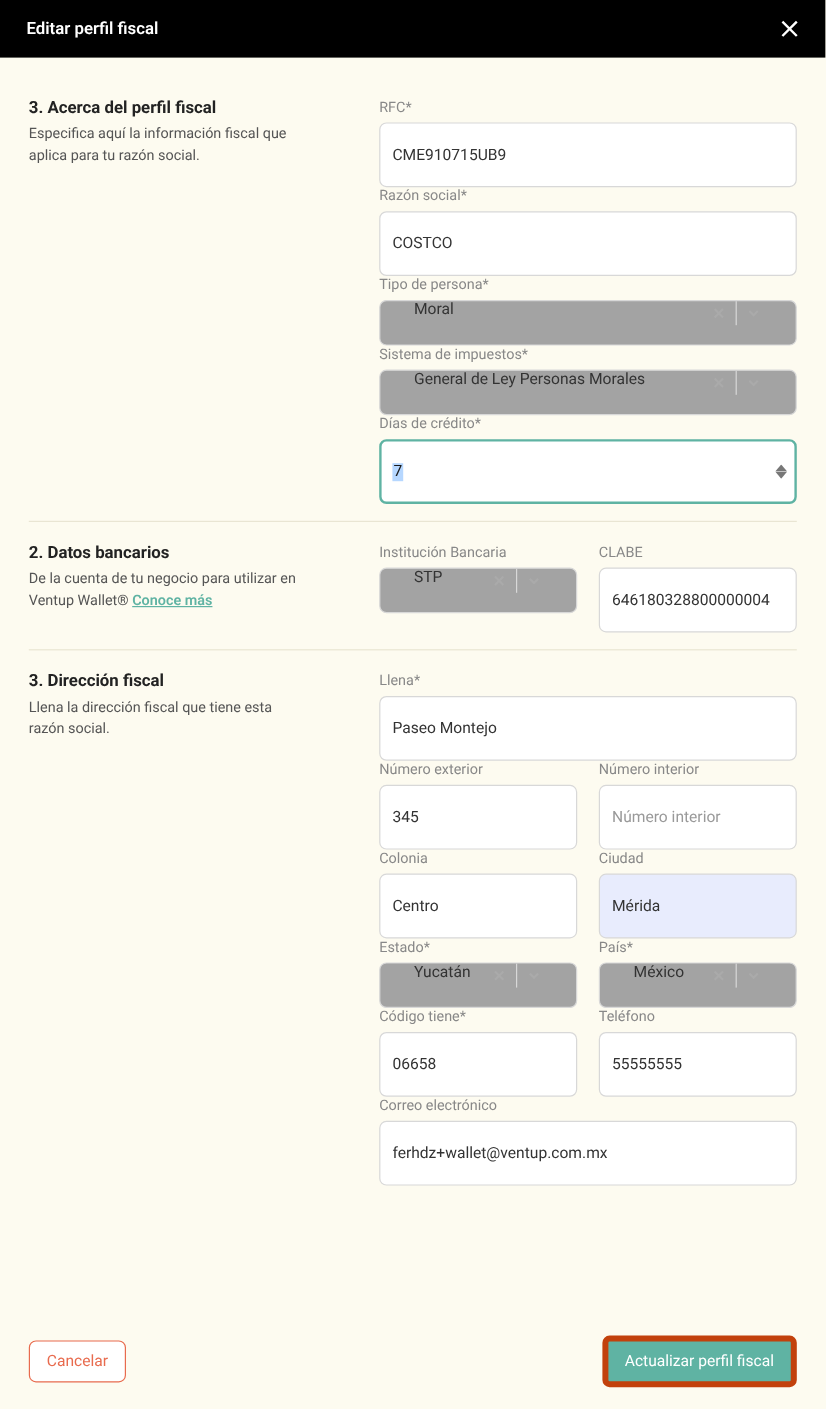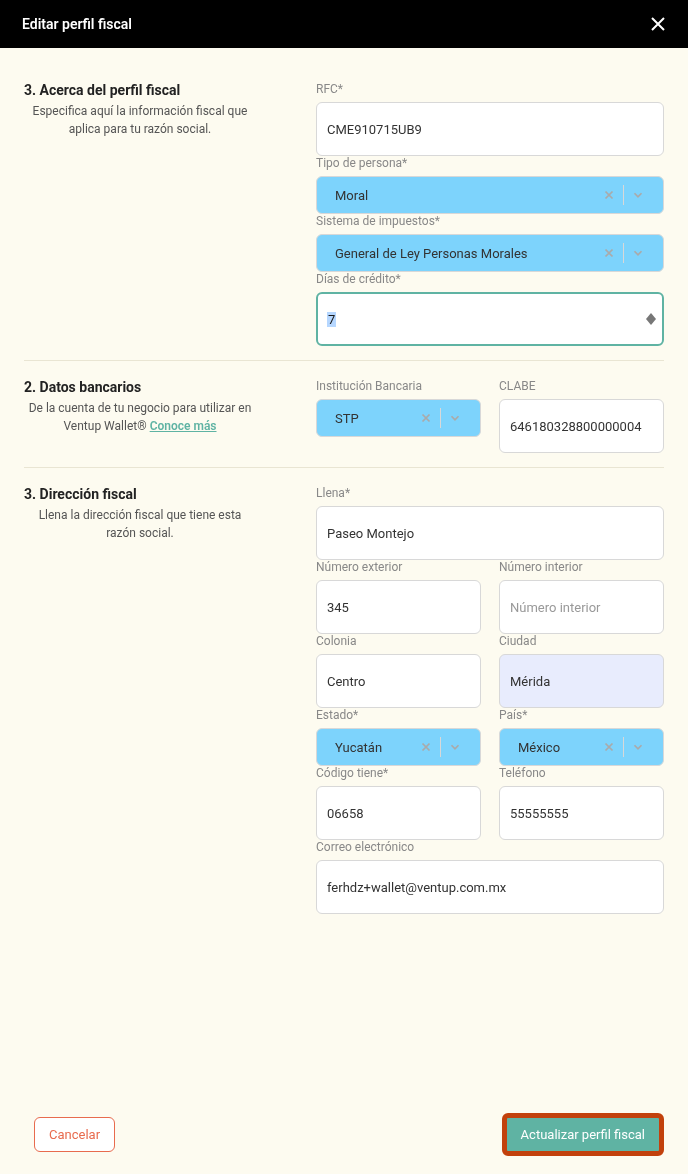--- a/index.html
+++ b/index.html
@@ -53,21 +53,20 @@
     .section-title {
       font-weight: 700;
       font-size: 14px;
       color: #222;
       margin-bottom: 4px;
     }
     .section-desc {
       font-size: 12px;
       color: #555;
       line-height: 1.5;
-      text-align: center;
     }
     .section-desc a {
       color: #5fb3a3;
       text-decoration: underline;
       font-weight: 600;
     }
     .section-right {
       flex: 1;
     }
     .field-grid {
@@ -125,26 +124,26 @@
     .number-controls svg {
       width: 10px;
       height: 6px;
       display: block;
     }
     .select-input {
       position: relative;
       height: 38px;
       border: 1px solid #d8d8d8;
       border-radius: 6px;
-      padding: 0 18px;
+      padding: 0 28px;
       font-size: 13px;
-      background: #7dd3fc;
+      background: #a3a3a3;
       color: #333;
       display: flex;
-      align-items: center;
+      align-items: flex-start;
       cursor: pointer;
     }
     .select-value {
       flex: 1;
     }
     .select-controls {
       display: flex;
       align-items: center;
       gap: 7px;
       margin-left: 8px;
@@ -168,21 +167,20 @@
     .footer {
       position: absolute;
       bottom: 0;
       left: 0;
       right: 0;
       padding: 18px 24px;
       display: flex;
       justify-content: space-between;
       align-items: center;
       background: #fdfbf0;
-      margin-left: 10px;
     }
     .btn {
       padding: 9px 14px;
       border-radius: 6px;
       font-size: 13px;
       cursor: pointer;
       font-family: inherit;
     }
     .btn-cancel {
       background: #fff;
@@ -216,20 +214,24 @@
       <div class="section-title">3. Acerca del perfil fiscal</div>
       <div class="section-desc">Especifica aquí la información fiscal que aplica para tu razón social.</div>
     </div>
     <div class="section-right">
       <div class="field-grid">
         <div class="field full">
           <label class="field-label">RFC*</label>
           <input class="text-input" type="text" value="CME910715UB9" style="">
         </div>
         <div class="field full">
+          <label class="field-label">Razón social*</label>
+          <input class="text-input" type="text" value="COSTCO" style="">
+        </div>
+        <div class="field full">
           <label class="field-label">Tipo de persona*</label>
           <div class="select-input">
             <span class="select-value">Moral</span>
             <div class="select-controls">
               <svg class="select-clear" viewBox="0 0 16 16" stroke="currentColor" stroke-width="2" fill="none">
                   <path d="M4 4 L12 12 M12 4 L4 12"></path>
                 </svg>
               <div class="select-divider"></div>
               <svg class="select-chevron" viewBox="0 0 16 16" stroke="currentColor" stroke-width="2" fill="none">
                   <path d="M4 6 L8 10 L12 6"></path>

